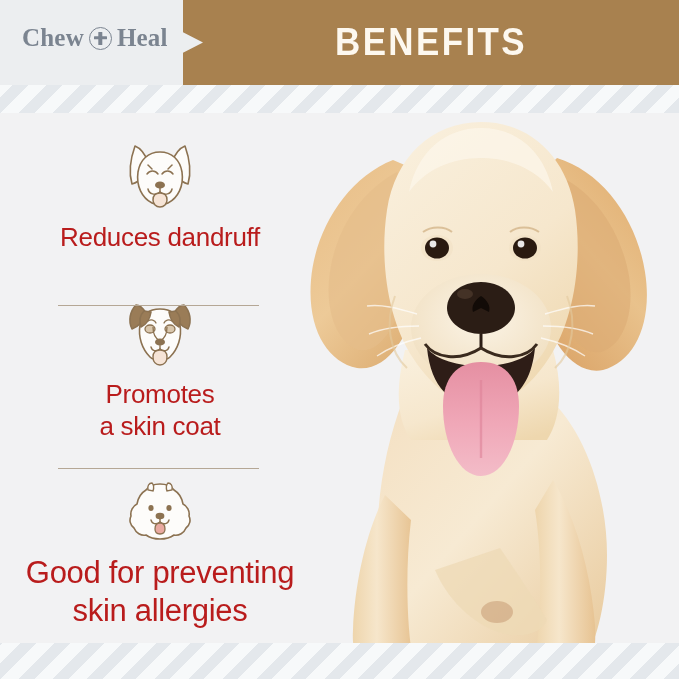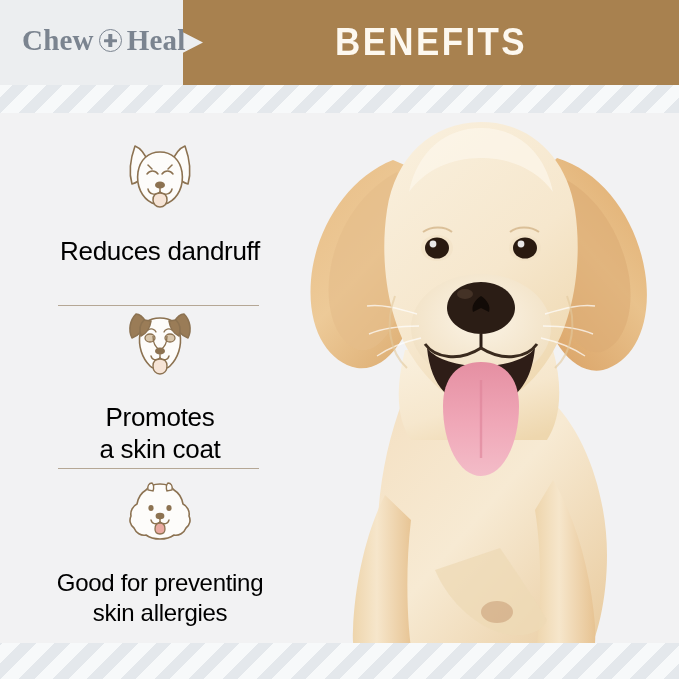--- a/index.html
+++ b/index.html
@@ -33,21 +33,21 @@
   #logo {
     position: absolute;
     left: 22px;
     top: 24px;
     display: flex;
     align-items: center;
     gap: 2px;
     color: #7b8490;
     font-family: "Liberation Serif", serif;
     font-weight: bold;
-    font-size: 29px;
+    font-size: 25px;
     letter-spacing: .2px;
     white-space: nowrap;
   }
   #logo .mark {
     display: inline-block;
     width: 21px;
     height: 21px;
     border: 1.6px solid #7b8490;
     border-radius: 50%;
     position: relative;
@@ -141,42 +141,42 @@
     height: 520px;
     z-index: 4;
   }
   .benefit {
     position: absolute;
     left: 0;
     width: 320px;
     text-align: center;
   }
   #benefit-0 { top: 18px; }
-  #benefit-1 { top: 184px; }
+  #benefit-1 { top: 175px; }
   #benefit-2 { top: 362px; }
 
   .benefit-icon {
     height: 74px;
     display: flex;
     align-items: flex-end;
     justify-content: center;
   }
   #benefit-2 .benefit-icon { height: 62px; }
   .benefit-icon svg { display: block; }
 
   .benefit-text {
-    margin-top: 26px;
-    color: #000000;
+    margin-top: 12px;
+    color: #b91c1c;
     font-size: 26px;
     line-height: 1.23;
     font-weight: 500;
     letter-spacing: -.3px;
     padding: 0 22px;
   }
-  #benefit-2 .benefit-text { font-size: 24px; padding: 0 12px; }
+  #benefit-2 .benefit-text { font-size: 31px; padding: 0 12px; }
 
   .divider {
     position: absolute;
     left: 58px;
     width: 201px;
     height: 1px;
     background: #b5a795;
     z-index: 4;
   }
   #divider-0 { top: 305px; }

